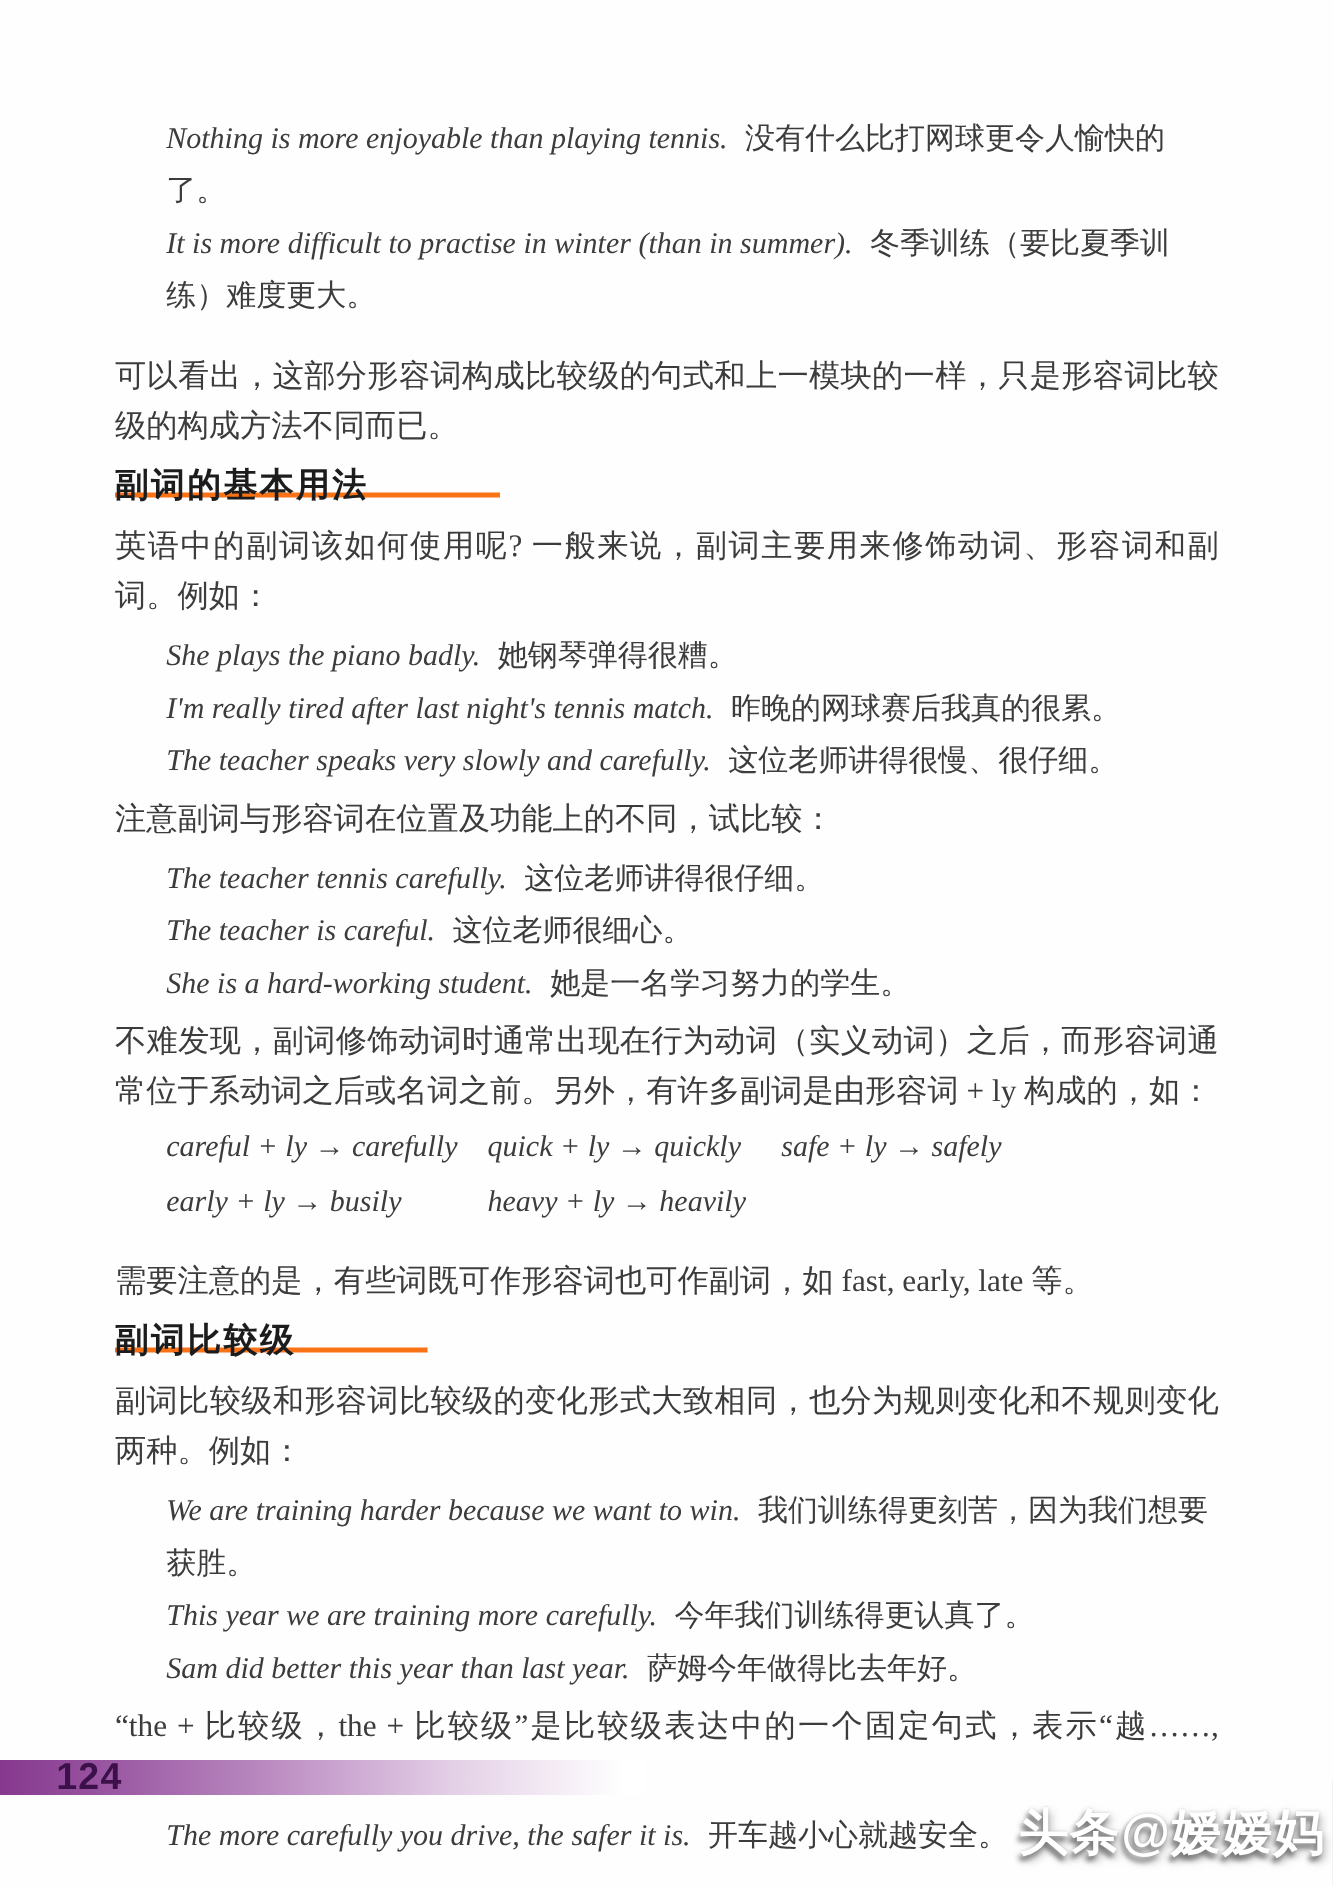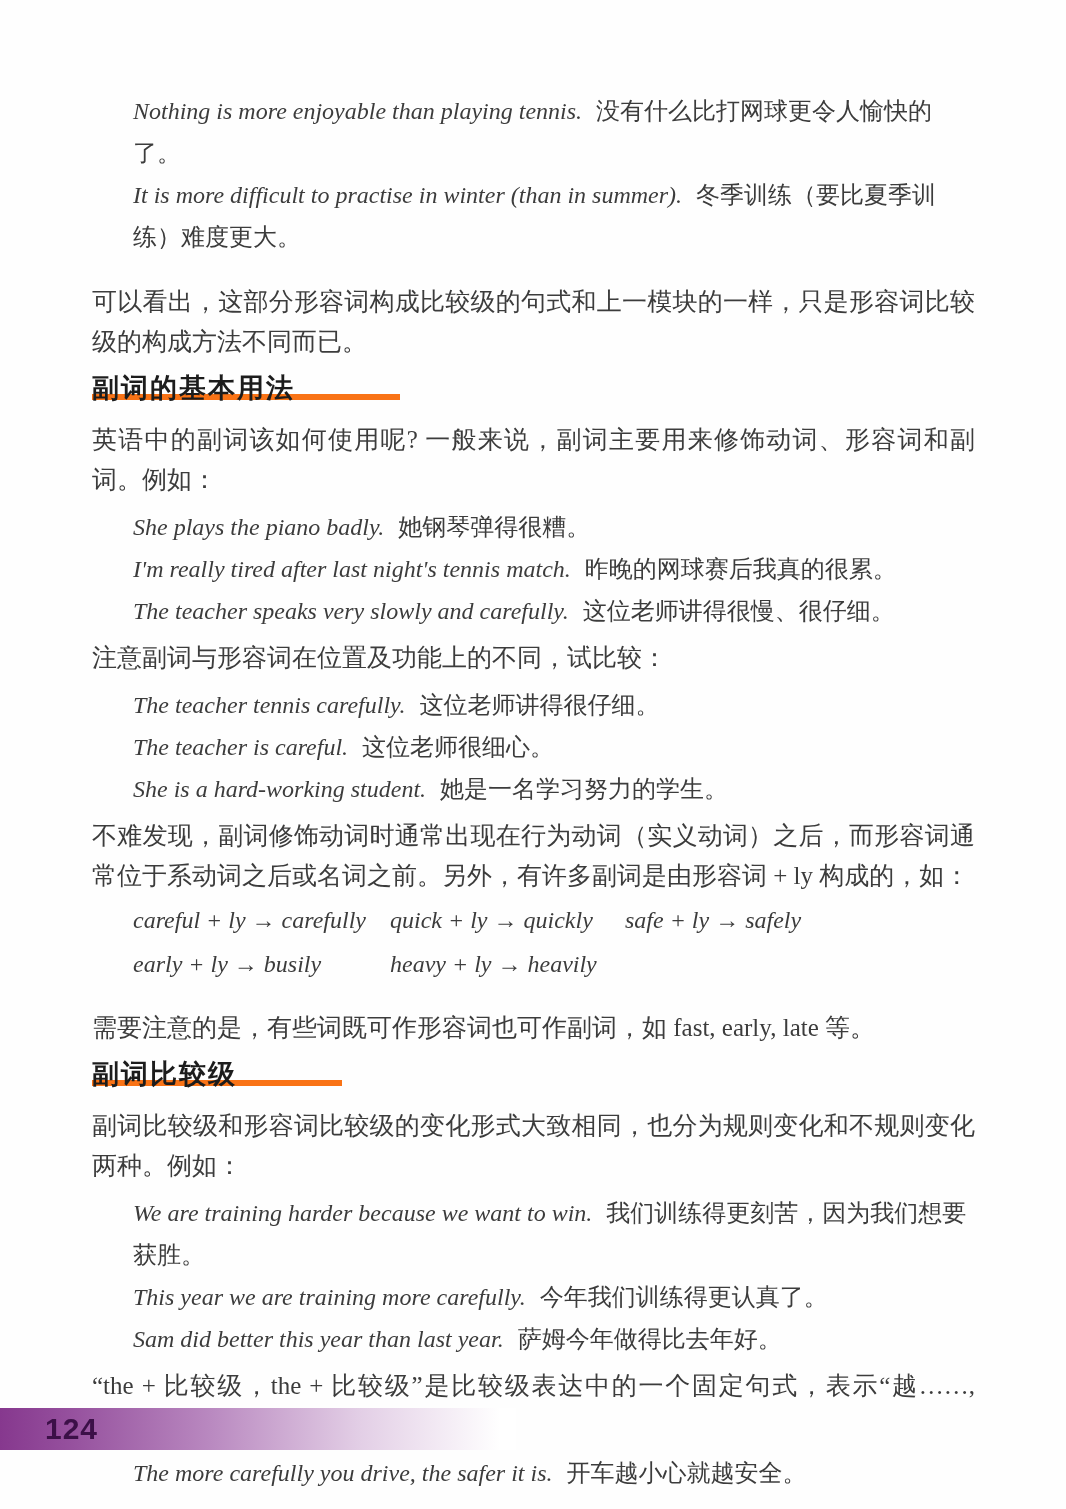--- a/index.html
+++ b/index.html
@@ -33,38 +33,38 @@
   .example .zh{font-style:normal;}
   .section-heading{
     display:inline-block;
     font-family:"Liberation Sans","DejaVu Sans",sans-serif;
     font-size:27px;
     font-weight:bold;
     color:#1c1c1c;
     letter-spacing:2px;
     margin:26px 0 20px 0;
     padding:0 105px 6px 0;
-    border-bottom:6px solid #f97316;
+    border-bottom:4px solid #f97316;
   }
   .heading-wrap{line-height:0;}
   .formulas{
     display:grid;
     grid-template-columns:257px 235px 1fr;
     margin:4px 0 4px 41px;
   }
   .formula{
     font-style:italic;
     font-size:24px;
     line-height:40px;
     white-space:nowrap;
   }
   .page-bar{
     position:absolute;
     left:0;top:1408px;
-    width:516px;height:42px;
+    width:516px;height:28px;
     background:linear-gradient(90deg,#86388e 0%,#96519e 14%,#b887bf 40%,#e3cfe6 70%,#ffffff 97%);
     display:flex;
     align-items:center;
   }
   .page-num{
     font-family:"Liberation Sans","DejaVu Sans",sans-serif;
     font-weight:bold;
     font-size:30px;
     color:#3c1048;
     padding-left:45px;
@@ -178,14 +178,15 @@
   <div class="examples">
     <p class="example">
       <span class="en">The more carefully you drive, the safer it is.</span>
       <span class="zh">开车越小心就越安全。</span>
     </p>
   </div>
 
   <div class="page-bar">
     <span class="page-num">124</span>
   </div>
+  <div class="watermark">头条@嫒嫒妈</div>
 
 </div>
 
 </body></html>

